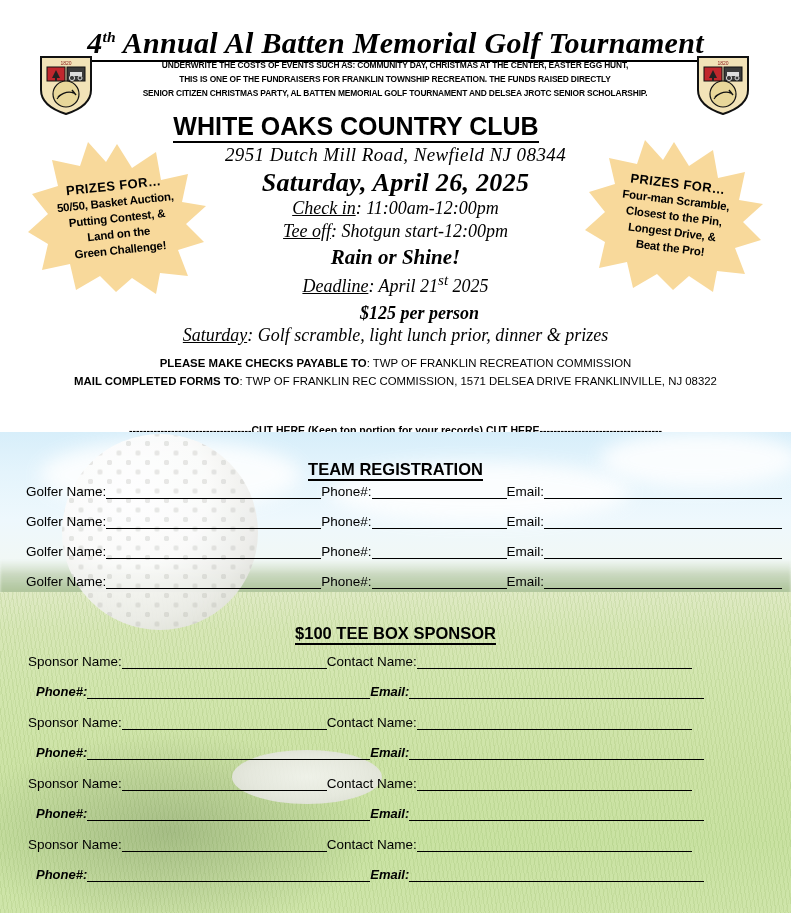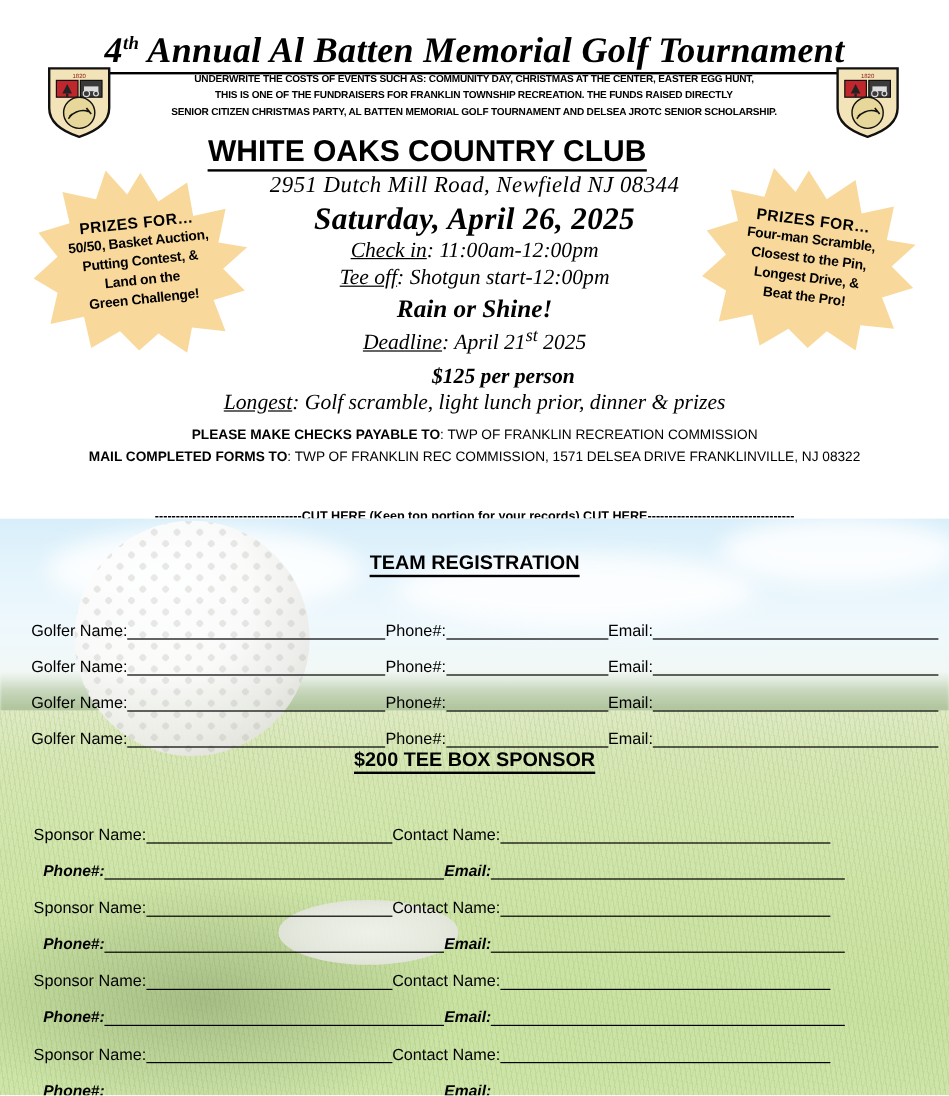--- a/index.html
+++ b/index.html
@@ -293,21 +293,21 @@
 
   .form-row {
     position: absolute;
     left: 0; width: 791px;
     display: flex;
     align-items: flex-end;
     font-size: 13.5px;
     color: #000;
     white-space: nowrap;
   }
-  .fl { flex: none; margin-top: 34px; }
+  .fl { flex: none; }
   .blank {
     border-bottom: 1.4px solid #000;
     height: 15px;
   }
   .team-row .lbl-name { margin-left: 26px; }
   .team-row .b-name { width: 215px; }
   .team-row .lbl-phone { margin-left: 0px; }
   .team-row .b-phone { width: 135px; }
   .team-row .lbl-email { margin-left: 0px; }
   .team-row .b-email { width: 238px; }
@@ -391,21 +391,21 @@
 
   <div class="center-line rainshine">Rain or Shine!</div>
 
   <div class="center-line deadline">
     <span class="ul">Deadline</span><span>: April 21</span><sup>st</sup><span> 2025</span>
   </div>
 
   <div class="center-line price">$125 per person</div>
 
   <div class="center-line includes">
-    <span class="ul">Longest</span><span>: Golf scramble, light lunch prior, dinner &amp; prizes</span>
+    <span class="ul">Saturday</span><span>: Golf scramble, light lunch prior, dinner &amp; prizes</span>
   </div>
 
   <div class="starburst left">
     <svg width="178" height="152" viewBox="0 0 178 152">
       <polygon fill="#F8D99B" points="89,2 104,26 128,10 133,38 160,32 154,60 178,64 158,82 176,100 150,108 160,134 132,131 128,152 104,136 88,150 72,134 48,148 42,122 14,128 20,102 0,90 20,72 4,52 30,44 24,18 52,24 60,0 78,20"></polygon>
     </svg>
     <div class="burst-text">
       <div class="b1">PRIZES FOR…</div>
       <div>50/50, Basket Auction,</div>
       <div>Putting Contest, &amp;</div>
@@ -486,21 +486,21 @@
     <div class="form-row team-row" style="top:142px;">
       <span class="fl lbl-name">Golfer Name:</span>
       <span class="fl blank b-name"></span>
       <span class="fl lbl-phone">Phone#:</span>
       <span class="fl blank b-phone"></span>
       <span class="fl lbl-email">Email:</span>
       <span class="fl blank b-email"></span>
     </div>
 
     <div class="section-head head-sponsor">
-      <span>$200 TEE BOX SPONSOR</span>
+      <span>$100 TEE BOX SPONSOR</span>
     </div>
 
     <div class="form-row sp-row" style="top:222px;">
       <span class="fl lbl-sname">Sponsor Name:</span>
       <span class="fl blank b-sname"></span>
       <span class="fl lbl-cname">Contact Name:</span>
       <span class="fl blank b-cname"></span>
     </div>
     <div class="form-row sp-row sp-sub" style="top:252px;">
       <span class="fl lbl-phone2">Phone#:</span>

